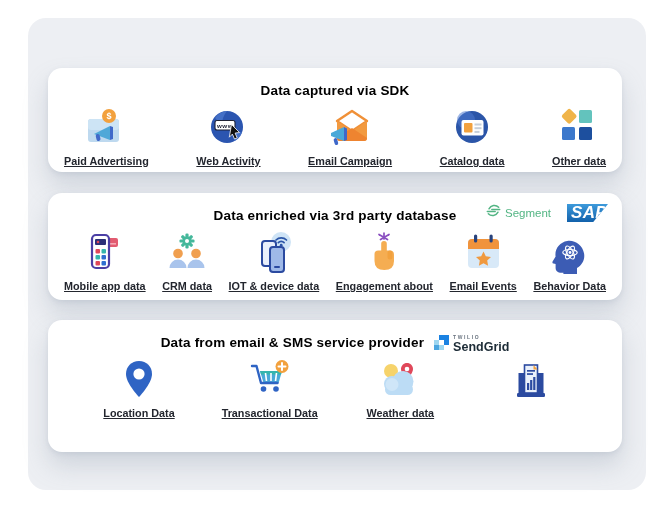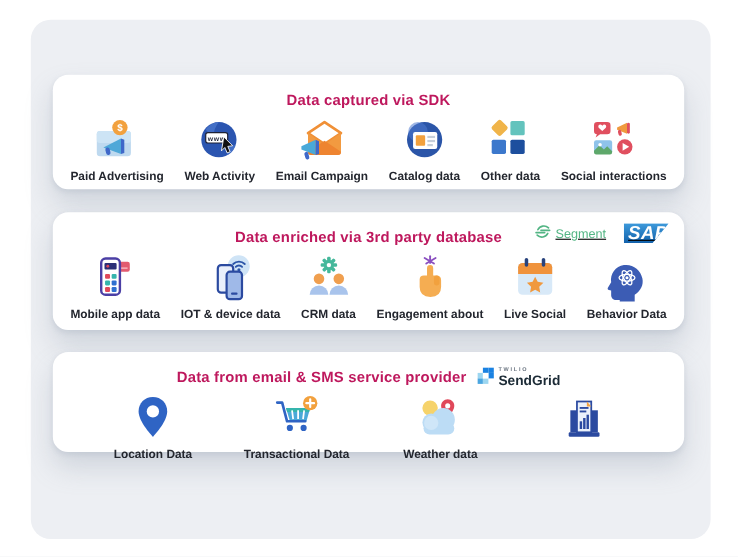--- a/index.html
+++ b/index.html
@@ -11,43 +11,43 @@
   .panel{
     position:absolute;left:28px;top:18px;width:618px;height:472px;
     background:#edeff3;border-radius:18px;
   }
   .card{
     position:absolute;left:20px;width:574px;background:#ffffff;border-radius:14px;
     box-shadow:0 14px 24px rgba(140,152,170,.30), 0 2px 5px rgba(140,152,170,.18);
   }
   #card-sdk{top:50px;height:104px;}
   #card-enriched{top:175px;height:107px;}
-  #card-provider{top:302px;height:91px;}
+  #card-provider{top:302px;height:132px;}
 
   .card-head{position:relative;display:flex;justify-content:center;align-items:center;gap:10px;padding-top:11px;height:22px;}
-  .card-title{margin:0;font-size:13.5px;font-weight:bold;color:#be185d;letter-spacing:.2px;}
+  .card-title{margin:0;font-size:13.5px;font-weight:bold;color:#000000;letter-spacing:.2px;}
 
   .items{display:flex;justify-content:space-between;align-items:flex-start;padding:4px 16px 0;}
   .item{display:flex;flex-direction:column;align-items:center;gap:4px;}
   .icon{height:46px;display:flex;align-items:center;justify-content:center;}
-  .label{font-size:10.8px;font-weight:bold;color:#23262e;white-space:nowrap;text-align:right;}
+  .label{font-size:10.8px;font-weight:bold;color:#23262e;white-space:nowrap;text-align:right;text-decoration:underline;}
   .items.five{padding:4px 30px 0;}
   .items.five .item{width:122px;}
   .items.five .label{white-space:normal;line-height:1.25;}
 
-  .logos{position:absolute;right:14px;top:10px;display:flex;align-items:flex-start;gap:16px;text-decoration:underline;}
+  .logos{position:absolute;right:14px;top:10px;display:flex;align-items:flex-end;gap:16px;}
   .segment-logo{display:flex;align-items:center;gap:4px;}
   .segment-text{color:#53b584;font-size:11.5px;font-weight:normal;}
   .sap-logo{
     width:41px;height:18px;display:flex;align-items:center;padding-left:4px;box-sizing:border-box;
     background:linear-gradient(180deg,#3d9adb,#1261ab);
     clip-path:polygon(0 0,100% 0,64% 100%,0 100%);
     color:#fff;font-size:17px;font-weight:bold;font-style:italic;letter-spacing:.3px;
   }
-  .sendgrid-logo{display:flex;align-items:flex-start;gap:4px;transform:translateY(2px);}
+  .sendgrid-logo{display:flex;align-items:flex-end;gap:4px;transform:translateY(2px);}
   .sendgrid-texts{display:flex;flex-direction:column;line-height:1;}
   .sendgrid-super{font-size:5px;letter-spacing:1.6px;color:#6a7480;font-weight:bold;}
   .sendgrid-name{font-size:12.5px;font-weight:bold;color:#1c2b36;margin-top:1px;}
 </style>
 </head>
 <body>
 
 <div class="panel">
 
   <section class="card" id="card-sdk">
@@ -119,38 +119,20 @@
           <svg width="46" height="42" viewBox="0 0 46 42">
             <rect x="7.5" y="3.5" width="11.5" height="11.5" rx="2" fill="#f0b449" transform="rotate(45 13.2 9.2)"></rect>
             <rect x="23" y="3" width="13" height="13" rx="1.5" fill="#63c3bd"></rect>
             <rect x="6" y="20" width="13" height="13" rx="1.5" fill="#3c78cc"></rect>
             <rect x="23" y="20" width="13" height="13" rx="1.5" fill="#1d4f9e"></rect>
           </svg>
         </span>
         <span class="label">Other data</span>
       </div>
 
-      <div class="item">
-        <span class="icon">
-          <svg width="46" height="42" viewBox="0 0 46 42">
-            <rect x="5" y="4" width="15" height="11" rx="3" fill="#e04f5f"></rect>
-            <path d="M8 14 l-1.5 4 4 -3 z" fill="#e04f5f"></path>
-            <path d="M12.5 12.2 l-3 -2.8 a1.8 1.8 0 1 1 3 -1.6 a1.8 1.8 0 1 1 3 1.6 z" fill="#ffffff"></path>
-            <path d="M26 9 l9 -4.5 v10 l-9 -3.5 z" fill="#f09a3e"></path>
-            <rect x="35" y="4.5" width="2.6" height="10" rx="1.3" fill="#e04f5f"></rect>
-            <rect x="27" y="11" width="3" height="5.5" rx="1.5" fill="#e04f5f" transform="rotate(-14 28.5 13.7)"></rect>
-            <rect x="5" y="20.5" width="16.5" height="12" rx="2" fill="#8fc3ea"></rect>
-            <path d="M5 30 l5 -5 4 4 3 -3 4.5 4.5 v1 a2 2 0 0 1 -2 2 h-12.5 a2 2 0 0 1 -2 -2 z" fill="#5ea86b"></path>
-            <circle cx="10.5" cy="24.5" r="1.6" fill="#ffffff"></circle>
-            <circle cx="33" cy="26.5" r="7" fill="#e04f5f"></circle>
-            <path d="M31 23 l6 3.5 -6 3.5 z" fill="#ffffff"></path>
-          </svg>
-        </span>
-        <span class="label">Social interactions</span>
-      </div>
 
     </div>
   </section>
 
   <section class="card" id="card-enriched">
     <div class="card-head">
       <h2 class="card-title">Data enriched via  3rd party database</h2>
       <div class="logos">
         <span class="segment-logo">
           <span>
@@ -186,55 +168,55 @@
             <rect x="13.5" y="31" width="4.5" height="4.5" rx="1" fill="#e0485a"></rect>
             <rect x="19.5" y="31" width="4.5" height="4.5" rx="1" fill="#2f6fd0"></rect>
           </svg>
         </span>
         <span class="label">Mobile app data</span>
       </div>
 
       <div class="item">
         <span class="icon">
           <svg width="46" height="46" viewBox="0 0 46 46">
+            <g transform="translate(23,11)">
+              <rect x="-1.6" y="-7.5" width="3.2" height="15" rx="1.2" fill="#45b89b"></rect>
+              <rect x="-1.6" y="-7.5" width="3.2" height="15" rx="1.2" fill="#45b89b" transform="rotate(45)"></rect>
+              <rect x="-1.6" y="-7.5" width="3.2" height="15" rx="1.2" fill="#45b89b" transform="rotate(90)"></rect>
+              <rect x="-1.6" y="-7.5" width="3.2" height="15" rx="1.2" fill="#45b89b" transform="rotate(135)"></rect>
+              <circle r="4.6" fill="#45b89b"></circle>
+              <circle r="2" fill="#ffffff"></circle>
+            </g>
+            <circle cx="14" cy="23.5" r="4.8" fill="#f09f4f"></circle>
+            <path d="M5.5 38 a8.5 8.5 0 0 1 17 0 Z" fill="#a9c4ec"></path>
+            <circle cx="32" cy="23.5" r="4.8" fill="#f09f4f"></circle>
+            <path d="M23.5 38 a8.5 8.5 0 0 1 17 0 Z" fill="#a9c4ec"></path>
+          </svg>
+        </span>
+        <span class="label">CRM data</span>
+      </div>
+
+      <div class="item">
+        <span class="icon">
+          <svg width="46" height="46" viewBox="0 0 46 46">
             <circle cx="30" cy="12" r="10" fill="#cfe4f6"></circle>
             <path d="M25 10 a7.5 7.5 0 0 1 10.5 0" stroke="#2b55a8" stroke-width="1.7" fill="none" stroke-linecap="round"></path>
             <path d="M27.3 12.6 a4 4 0 0 1 5.8 0" stroke="#2b55a8" stroke-width="1.7" fill="none" stroke-linecap="round"></path>
             <circle cx="30.2" cy="15.2" r="1.4" fill="#2b55a8"></circle>
             <rect x="11" y="11" width="14" height="25" rx="3" fill="#e9effb" stroke="#2b4aa0" stroke-width="2"></rect>
             <rect x="19" y="17" width="14" height="25" rx="3" fill="#9fb9e8" stroke="#2b4aa0" stroke-width="2"></rect>
             <rect x="23" y="36" width="6" height="2" rx="1" fill="#2b4aa0"></rect>
           </svg>
         </span>
         <span class="label">IOT &amp; device data</span>
       </div>
 
       <div class="item">
         <span class="icon">
           <svg width="46" height="46" viewBox="0 0 46 46">
-            <g transform="translate(23,11)">
-              <rect x="-1.6" y="-7.5" width="3.2" height="15" rx="1.2" fill="#45b89b"></rect>
-              <rect x="-1.6" y="-7.5" width="3.2" height="15" rx="1.2" fill="#45b89b" transform="rotate(45)"></rect>
-              <rect x="-1.6" y="-7.5" width="3.2" height="15" rx="1.2" fill="#45b89b" transform="rotate(90)"></rect>
-              <rect x="-1.6" y="-7.5" width="3.2" height="15" rx="1.2" fill="#45b89b" transform="rotate(135)"></rect>
-              <circle r="4.6" fill="#45b89b"></circle>
-              <circle r="2" fill="#ffffff"></circle>
-            </g>
-            <circle cx="14" cy="23.5" r="4.8" fill="#f09f4f"></circle>
-            <path d="M5.5 38 a8.5 8.5 0 0 1 17 0 Z" fill="#a9c4ec"></path>
-            <circle cx="32" cy="23.5" r="4.8" fill="#f09f4f"></circle>
-            <path d="M23.5 38 a8.5 8.5 0 0 1 17 0 Z" fill="#a9c4ec"></path>
-          </svg>
-        </span>
-        <span class="label">CRM data</span>
-      </div>
-
-      <div class="item">
-        <span class="icon">
-          <svg width="46" height="46" viewBox="0 0 46 46">
             <g stroke="#8a4fc0" stroke-width="1.7" stroke-linecap="round">
               <line x1="23" y1="3" x2="23" y2="9"></line>
               <line x1="18" y1="4.5" x2="26.5" y2="9.5"></line>
               <line x1="28" y1="4.5" x2="19.5" y2="9.5"></line>
             </g>
             <rect x="20.2" y="11" width="5.6" height="16" rx="2.8" fill="#f5ad52"></rect>
             <path d="M13.5 24 q0 -3.5 3.8 -3.5 h11.4 q4.3 0 4.3 4.2 v6.3 q0 9 -9.7 9 q-9.8 0 -9.8 -9 z" fill="#f5ad52"></path>
             <rect x="26.5" y="20.5" width="5" height="9" rx="2.5" fill="#f2a13e"></rect>
           </svg>
         </span>
@@ -244,21 +226,21 @@
       <div class="item">
         <span class="icon">
           <svg width="46" height="46" viewBox="0 0 46 46">
             <rect x="8" y="9" width="31" height="29" rx="4" fill="#d8e9f8"></rect>
             <path d="M8 13 a4 4 0 0 1 4 -4 h23 a4 4 0 0 1 4 4 v6 h-31 z" fill="#f0933c"></path>
             <rect x="14" y="4.5" width="3.2" height="8" rx="1.6" fill="#28427c"></rect>
             <rect x="29.5" y="4.5" width="3.2" height="8" rx="1.6" fill="#28427c"></rect>
             <path d="M23.5 21.5 l2.3 4.7 5.2 .8 -3.8 3.6 .9 5.2 -4.6 -2.5 -4.6 2.5 .9 -5.2 -3.8 -3.6 5.2 -.8 z" fill="#f0993f"></path>
           </svg>
         </span>
-        <span class="label">Live Social</span>
+        <span class="label">Email Events</span>
       </div>
 
       <div class="item">
         <span class="icon">
           <svg width="46" height="46" viewBox="0 0 46 46">
             <path d="M30 44 v-6 c5.5 -3.5 8.2 -9 7 -14.8 C35.4 15.2 28 9.8 20.2 11 12.6 12.2 7.4 19.2 8.6 26.6 l-3 4.9 c-.5 .8 0 1.9 1 2.1 l2 .4 v4.3 c0 2.4 2 4.4 4.4 4.4 h3.4 V44 Z" fill="#3c5cb4"></path>
             <g transform="translate(23,22.5)" stroke="#ffffff" stroke-width="1.2" fill="none">
               <ellipse rx="7.2" ry="3"></ellipse>
               <ellipse rx="7.2" ry="3" transform="rotate(60)"></ellipse>
               <ellipse rx="7.2" ry="3" transform="rotate(120)"></ellipse>

